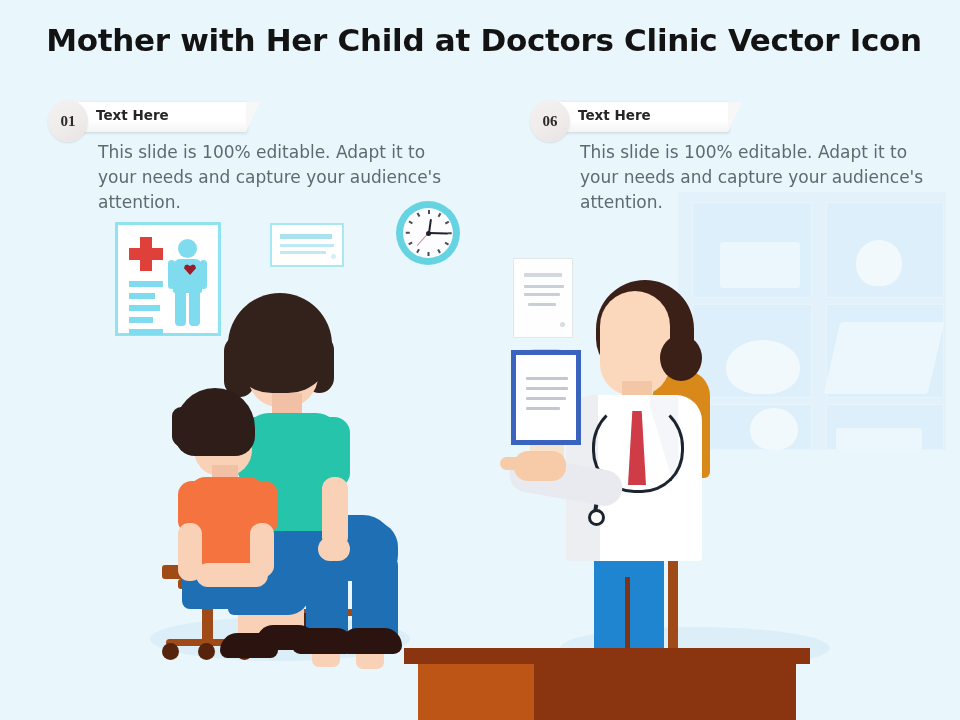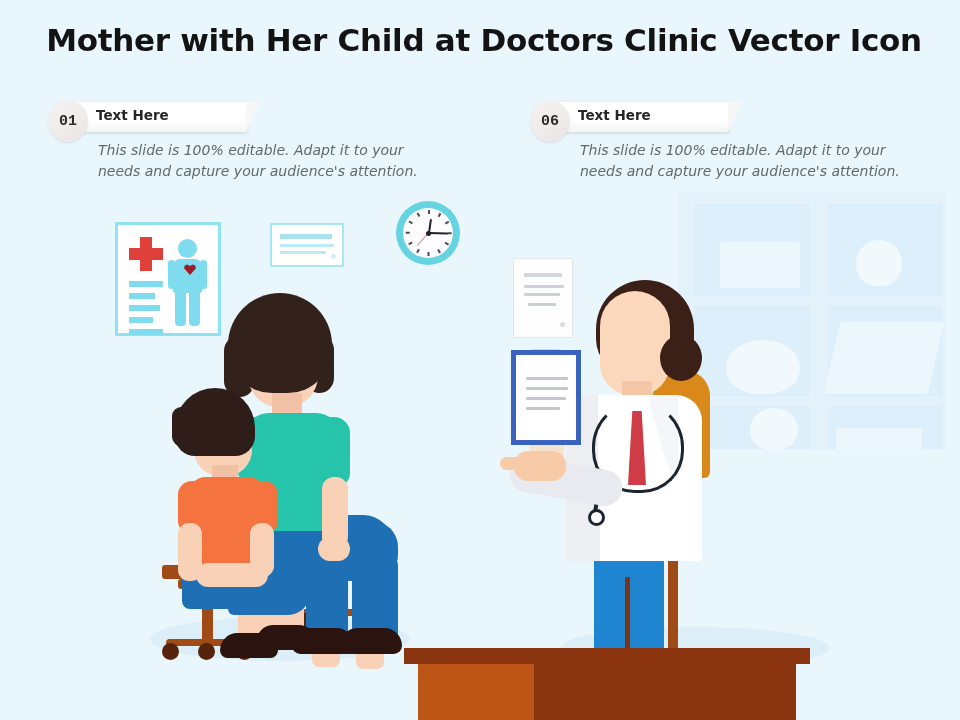--- a/index.html
+++ b/index.html
@@ -22,44 +22,43 @@
   .blk{position:absolute;top:100px;width:400px;height:80px;}
   #blk1{left:48px;}
   #blk2{left:530px;}
 
   .badge{
     position:absolute;left:0;top:0;width:40px;height:42px;border-radius:50%;
     background:linear-gradient(150deg,#f4f1f1 0%,#efeceb 55%,#e8e3e2 100%);
     box-shadow:0 1px 2px rgba(0,0,0,.10);
     display:flex;align-items:center;justify-content:center;
     font-size:15px;font-weight:bold;color:#2b2b2b;
-    font-family:Liberation Mono, monospace;
+    font-family:Liberation Serif, serif;
     z-index:3;
   }
   .banner{
     position:absolute;left:30px;top:2px;width:168px;height:30px;
     background:linear-gradient(180deg,#ffffff 0%,#ffffff 62%,#f4f4f4 100%);
     box-shadow:1px 1px 3px rgba(120,130,140,.28);
     z-index:2;
   }
   .banner:after{
     content:"";position:absolute;right:-14px;top:0;width:0;height:0;
     border-left:14px solid #f7f7f7;
     border-bottom:30px solid transparent;
   }
   .banner-label{
     position:absolute;left:48px;top:7px;z-index:4;
     font-size:13.5px;font-weight:bold;color:#262626;
     font-family:"DejaVu Sans", sans-serif;white-space:nowrap;
   }
   .body-text{
     position:absolute;left:50px;top:40px;width:345px;
-    font-size:14px;line-height:1.48;color:#5d6a72;
+    font-size:17px;line-height:1.48;color:#5d6a72;
     font-family:"DejaVu Sans", sans-serif;
-    font-style:italic;
   }
 
   
   #art{position:absolute;left:0;top:185px;width:960px;height:535px;}
 
   
   #shelf{position:absolute;left:678px;top:7px;width:268px;height:258px;
          background:#e2f1fa;}
   .sh-cell{position:absolute;background:#ddeffa;box-shadow:inset 0 0 0 1px #e7f4fb;}
   .sh-obj{position:absolute;background:#edf8fd;border-radius:3px;opacity:.85;}

